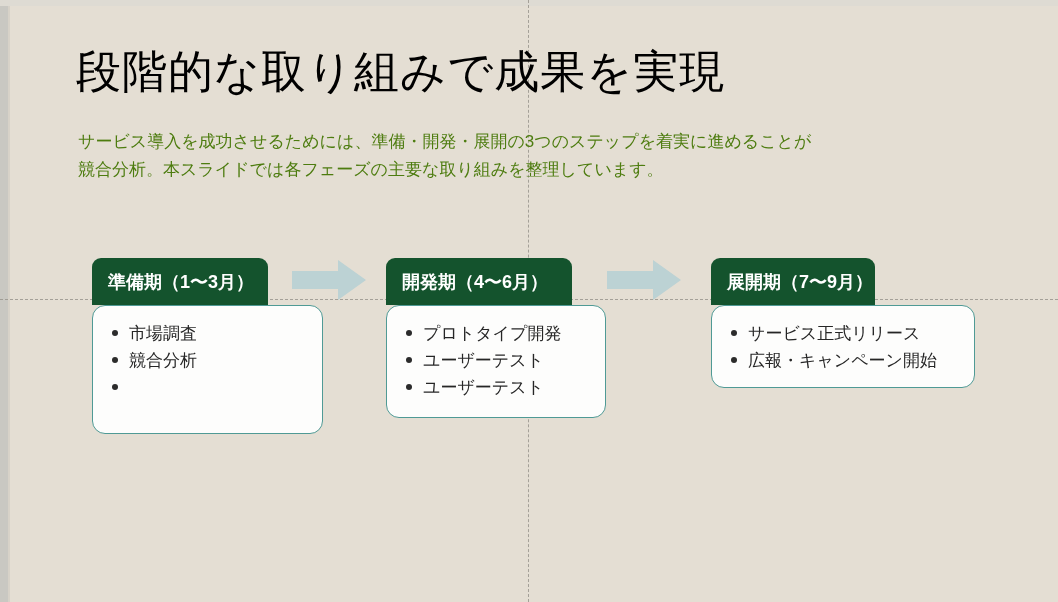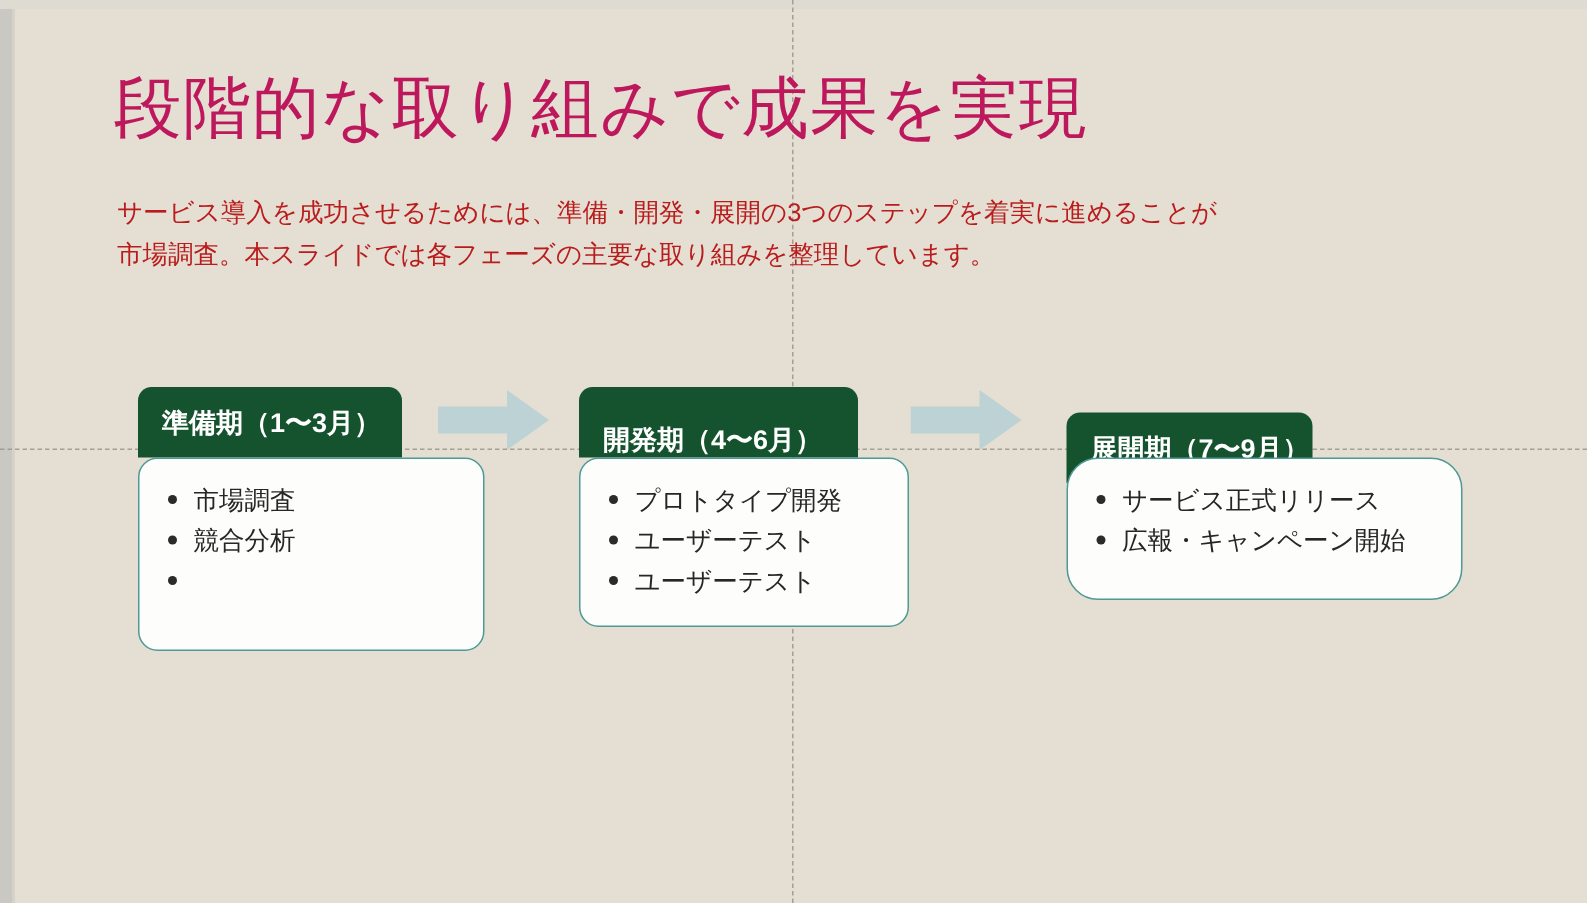--- a/index.html
+++ b/index.html
@@ -56,32 +56,32 @@
     opacity: 0.85;
   }
 
   
   .title {
     position: absolute;
     left: 76px;
     top: 44px;
     font-size: 45px;
     line-height: 56px;
-    color: #be185d;
+    color: #000000;
     letter-spacing: 1px;
     white-space: nowrap;
   }
   .subtitle {
     position: absolute;
     left: 78px;
     top: 128px;
     width: 870px;
     font-size: 17px;
     line-height: 28px;
-    color: #b91c1c;
+    color: #4d7c0f;
   }
   .subtitle div { white-space: nowrap; }
 
   
   .phase {
     position: absolute;
     top: 258px;
   }
   .phase-header {
     position: absolute;
@@ -133,26 +133,26 @@
     border-radius: 50%;
     background: #2b2b2b;
   }
 
   
   #phase-1 { left: 92px; }
   #phase-1 .phase-header { width: 176px; }
   #phase-1 .phase-body   { width: 231px; height: 129px; }
 
   #phase-2 { left: 386px; }
-  #phase-2 .phase-header { width: 186px; align-items: flex-end; }
+  #phase-2 .phase-header { width: 186px; }
   #phase-2 .phase-body   { width: 220px; height: 113px; }
 
   #phase-3 { left: 711px; }
-  #phase-3 .phase-header { width: 164px; margin-top: 17px; }
-  #phase-3 .phase-body   { width: 264px; height: 95px; border-radius: 21px; }
+  #phase-3 .phase-header { width: 164px; }
+  #phase-3 .phase-body   { width: 264px; height: 83px; }
 
   
   .arrow {
     position: absolute;
     top: 260px;
     width: 74px;
     height: 40px;
   }
   #arrow-1 { left: 292px; }
   #arrow-2 { left: 607px; }
@@ -167,21 +167,21 @@
   <div class="edge-left"></div>
   <div class="edge-left-inner"></div>
 
   <div class="guide-h"></div>
   <div class="guide-v"></div>
 
   <div class="title">段階的な取り組みで成果を実現</div>
 
   <div class="subtitle">
     <div>サービス導入を成功させるためには、準備・開発・展開の3つのステップを着実に進めることが</div>
-    <div>市場調査。本スライドでは各フェーズの主要な取り組みを整理しています。</div>
+    <div>競合分析。本スライドでは各フェーズの主要な取り組みを整理しています。</div>
   </div>
 
   <div class="phase" id="phase-1">
     <div class="phase-header">
       <span class="phase-header-label">準備期（1〜3月）</span>
     </div>
     <div class="phase-body">
       <ul>
         <li><span class="bullet"></span><span>市場調査</span></li>
         <li><span class="bullet"></span><span>競合分析</span></li>

